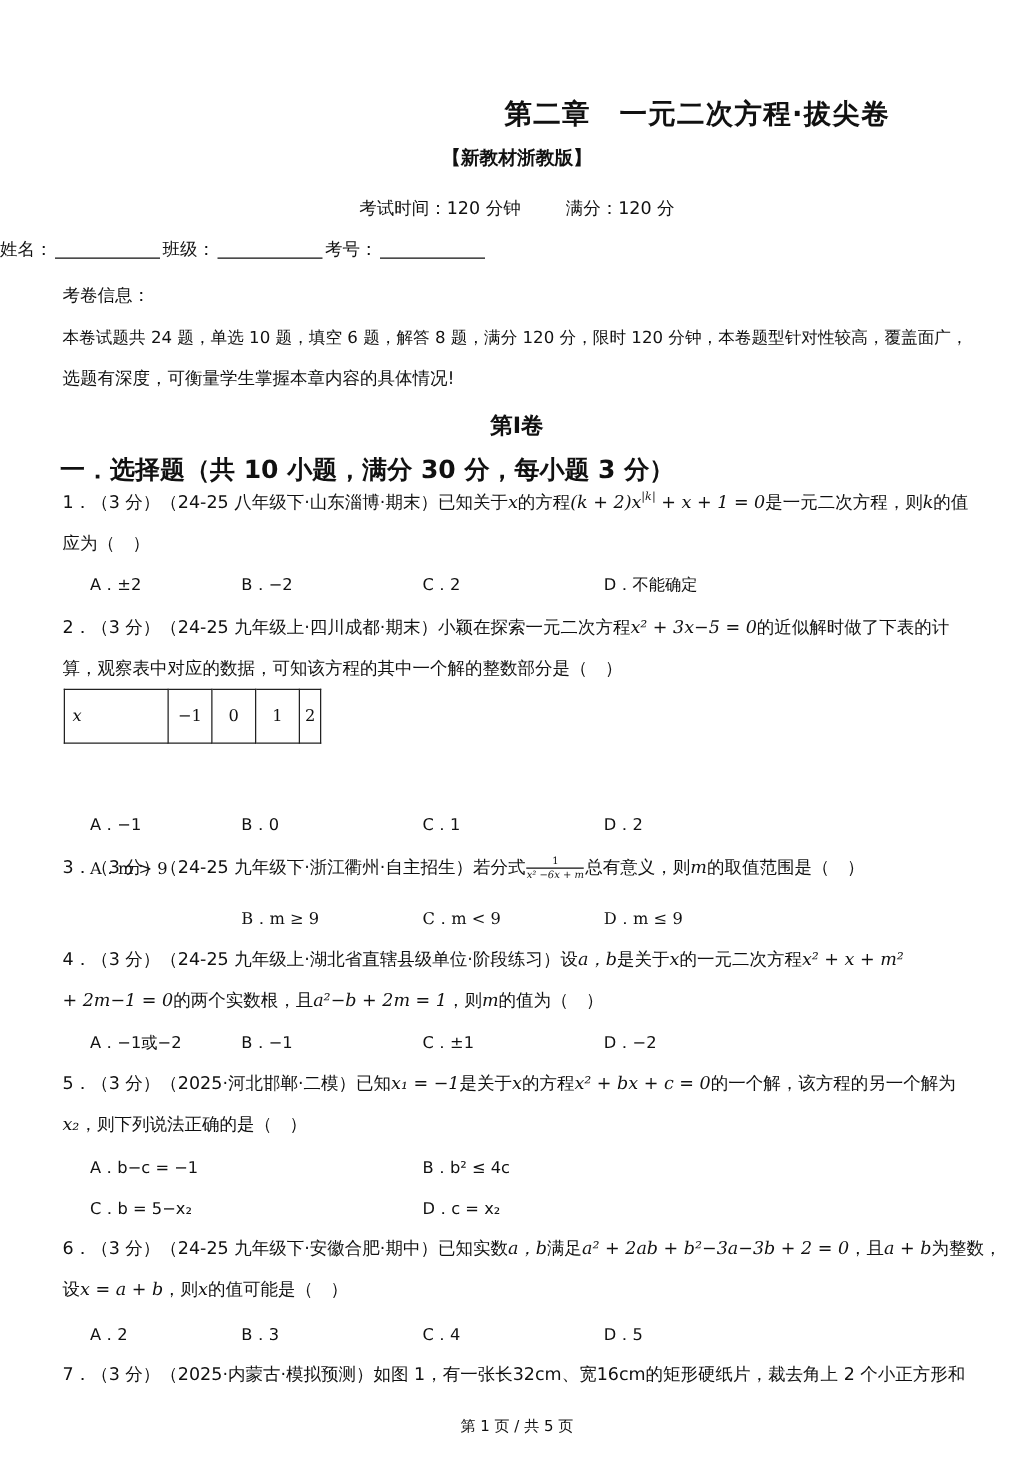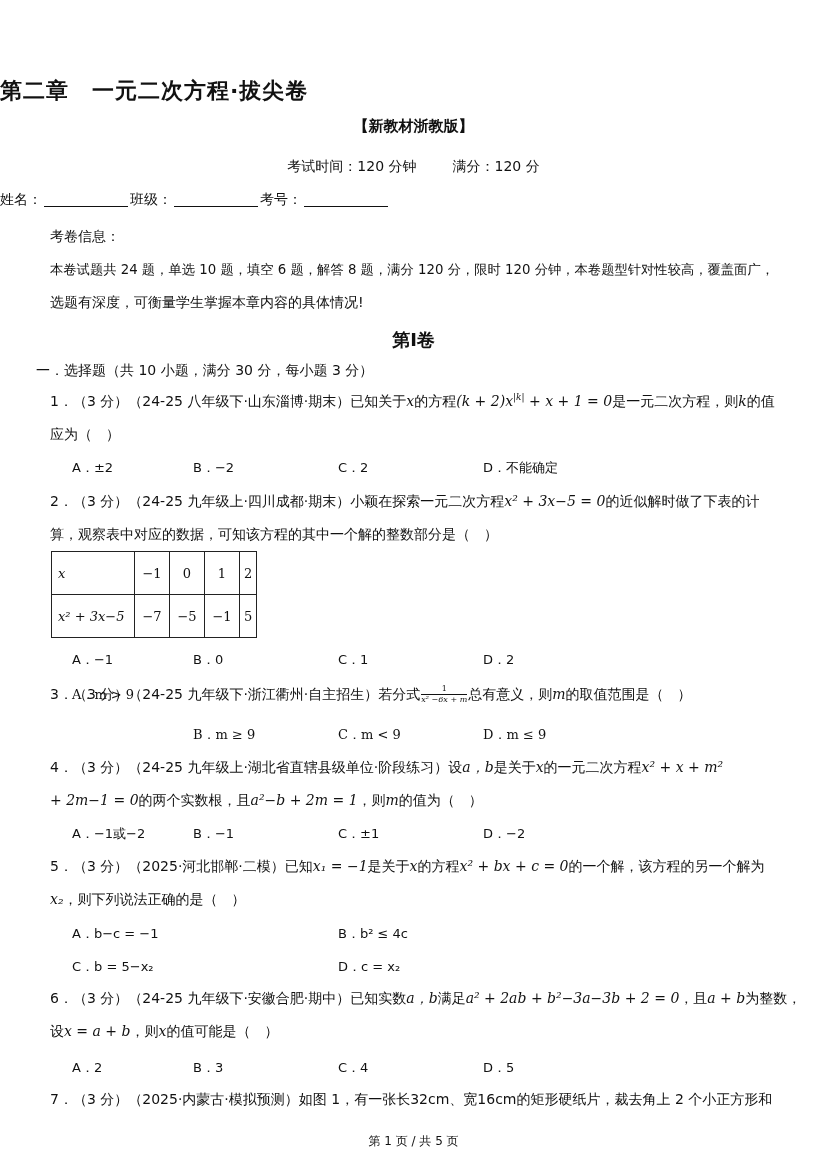--- a/index.html
+++ b/index.html
@@ -2,29 +2,29 @@
 <html><head>
 <meta charset="utf-8">
 <style>
   html, body { margin: 0; padding: 0; background: #ffffff; }
   body {
     width: 827px; height: 1169px; position: relative; overflow: hidden;
     font-family: "DejaVu Sans", "Liberation Sans", sans-serif;
     color: #111; font-size: 14px;
   }
   .abs { position: absolute; white-space: nowrap; }
-  .title { top: 76px; left: 0; width: 712px; text-align: left; font-size: 22px; font-weight: bold; letter-spacing: 1px; }
+  .title { top: 76px; left: 0; width: 712px; text-align: right; font-size: 22px; font-weight: bold; letter-spacing: 1px; }
   .subtitle { top: 117px; left: 0; width: 827px; text-align: center; font-size: 15px; font-weight: bold; }
   .examinfo { top: 158px; left: 0; width: 827px; text-align: center; font-size: 14px; }
   .examinfo .gap { display: inline-block; width: 36px; }
   .namerow { top: 191px; left: 0; width: 827px; text-align: left; font-size: 14px; }
   .blank { display: inline-block; width: 84px; border-bottom: 1px solid #111; height: 14px; vertical-align: -3px; margin: 0 2px; }
   .para { left: 50px; font-size: 14px; }
   .juan { top: 328px; left: 0; width: 827px; text-align: center; font-size: 18px; font-weight: bold; }
-  .section { top: 362px; left: 36px; font-size: 14px; font-weight: normal; }
+  .section { top: 362px; left: 48px; font-size: 20px; font-weight: bold; }
   .q { left: 50px; font-size: 14px; }
   .m { font-family: "DejaVu Serif", "Liberation Serif", serif; font-style: italic; }
   .mn { font-family: "DejaVu Serif", "Liberation Serif", serif; }
   sup { font-size: 9px; vertical-align: 6px; line-height: 0; }
   .opt { font-size: 13px; }
   table.data { position: absolute; top: 551px; left: 51px; border-collapse: collapse; font-size: 13px; }
   table.data td { border: 1px solid #222; height: 42px; padding: 0 6px; text-align: center; }
   table.data td.first { text-align: left; width: 70px; }
   .frac { display: inline-block; vertical-align: middle; text-align: center; font-size: 8px; line-height: 10px; margin: 0 1px; }
   .frac .num { display: block; border-bottom: 1px solid #111; padding: 0 2px; }
@@ -64,27 +64,20 @@
 </div>
 <div class="abs q" style="top:526px;">算，观察表中对应的数据，可知该方程的其中一个解的整数部分是（　）</div>
 <table class="data">
   <tbody>
       <tr>
     <td class="first m">x</td>
     <td class="mn" style="width:22px">−1</td>
     <td class="mn" style="width:22px">0</td>
     <td class="mn" style="width:22px">1</td>
     <td class="mn" style="width:6px; padding:0 4px">2</td>
-  </tr>
-  <tr>
-    <td class="first m">x² + 3x−5</td>
-    <td class="mn">−7</td>
-    <td class="mn">−5</td>
-    <td class="mn">−1</td>
-    <td class="mn" style="padding:0 4px">5</td>
   </tr>
 </tbody>
   </table>
 <div class="abs q opt" style="top:651px; left:72px;">A．−1</div>
 <div class="abs q opt" style="top:651px; left:193px;">B．0</div>
 <div class="abs q opt" style="top:651px; left:338px;">C．1</div>
 <div class="abs q opt" style="top:651px; left:483px;">D．2</div>
 
 <div class="abs q" style="top:684px;">
   <span>3．</span><span>（3 分）</span><span>（24-25 九年级下·浙江衢州·自主招生）</span><span>若分式</span><span class="frac"><span class="num mn">1</span><span class="den m">x² −6x + m</span></span><span>总有意义，则</span><span class="m">m</span><span>的取值范围是（　）</span>

